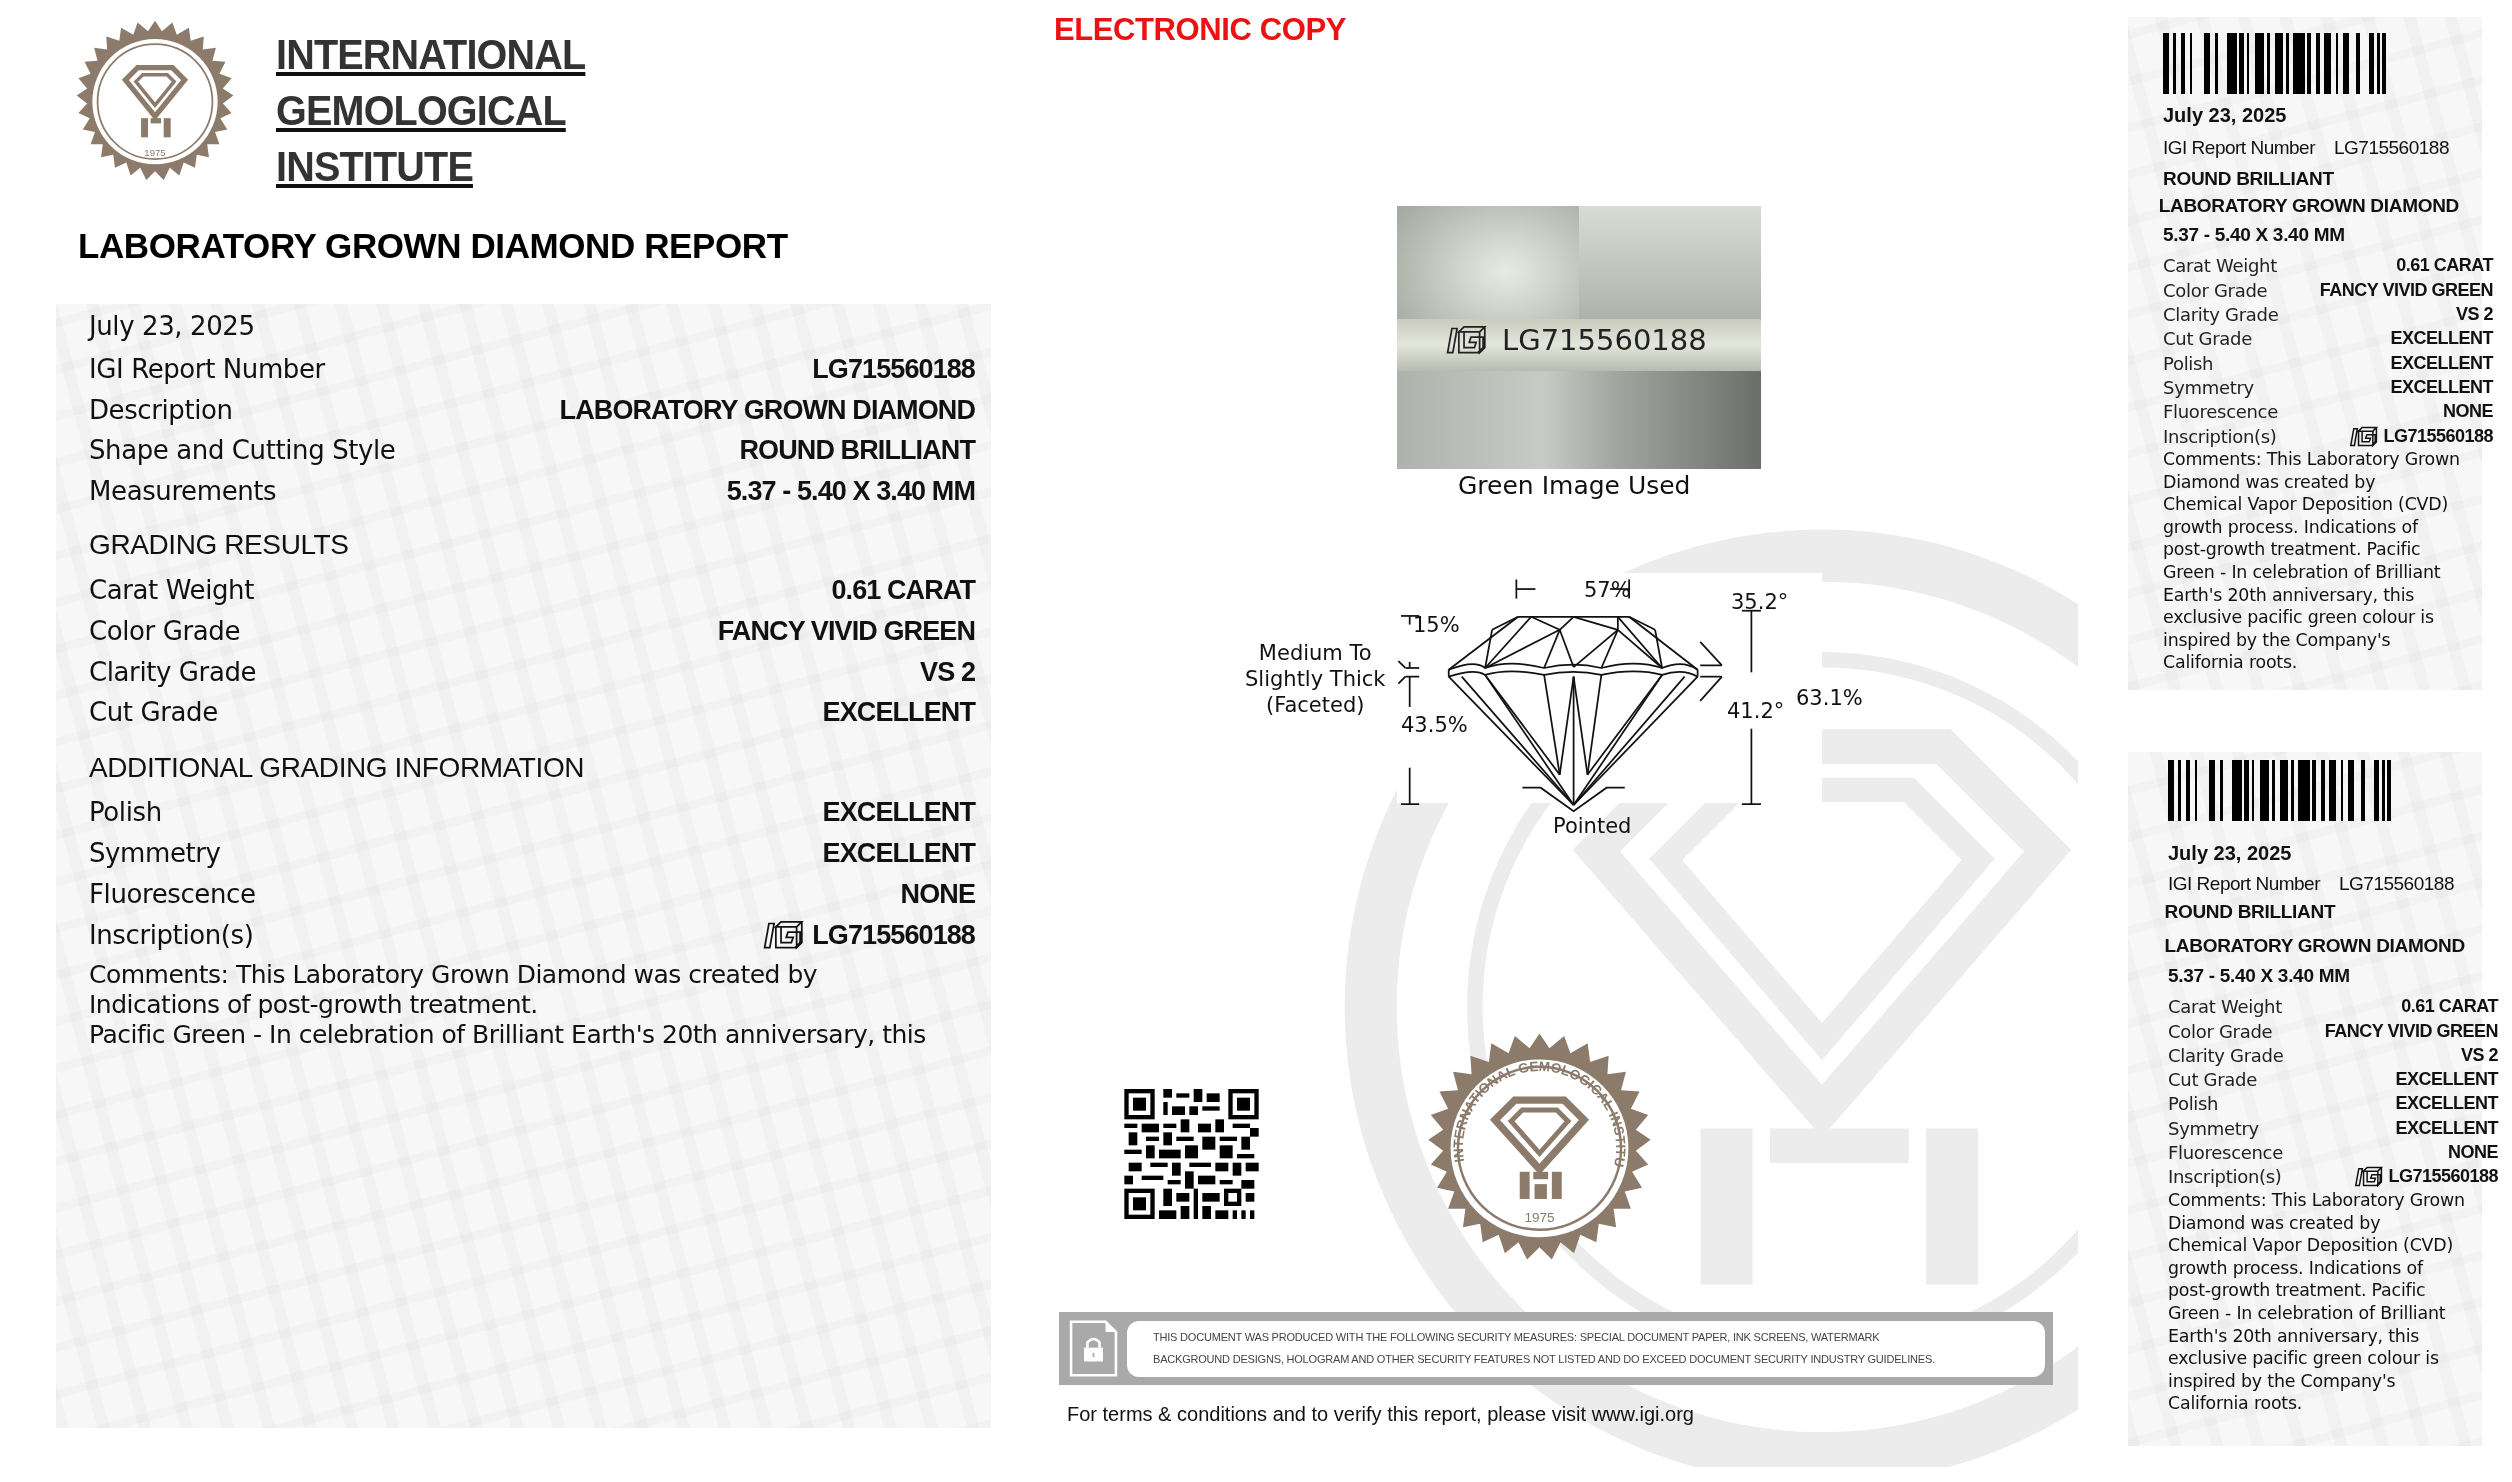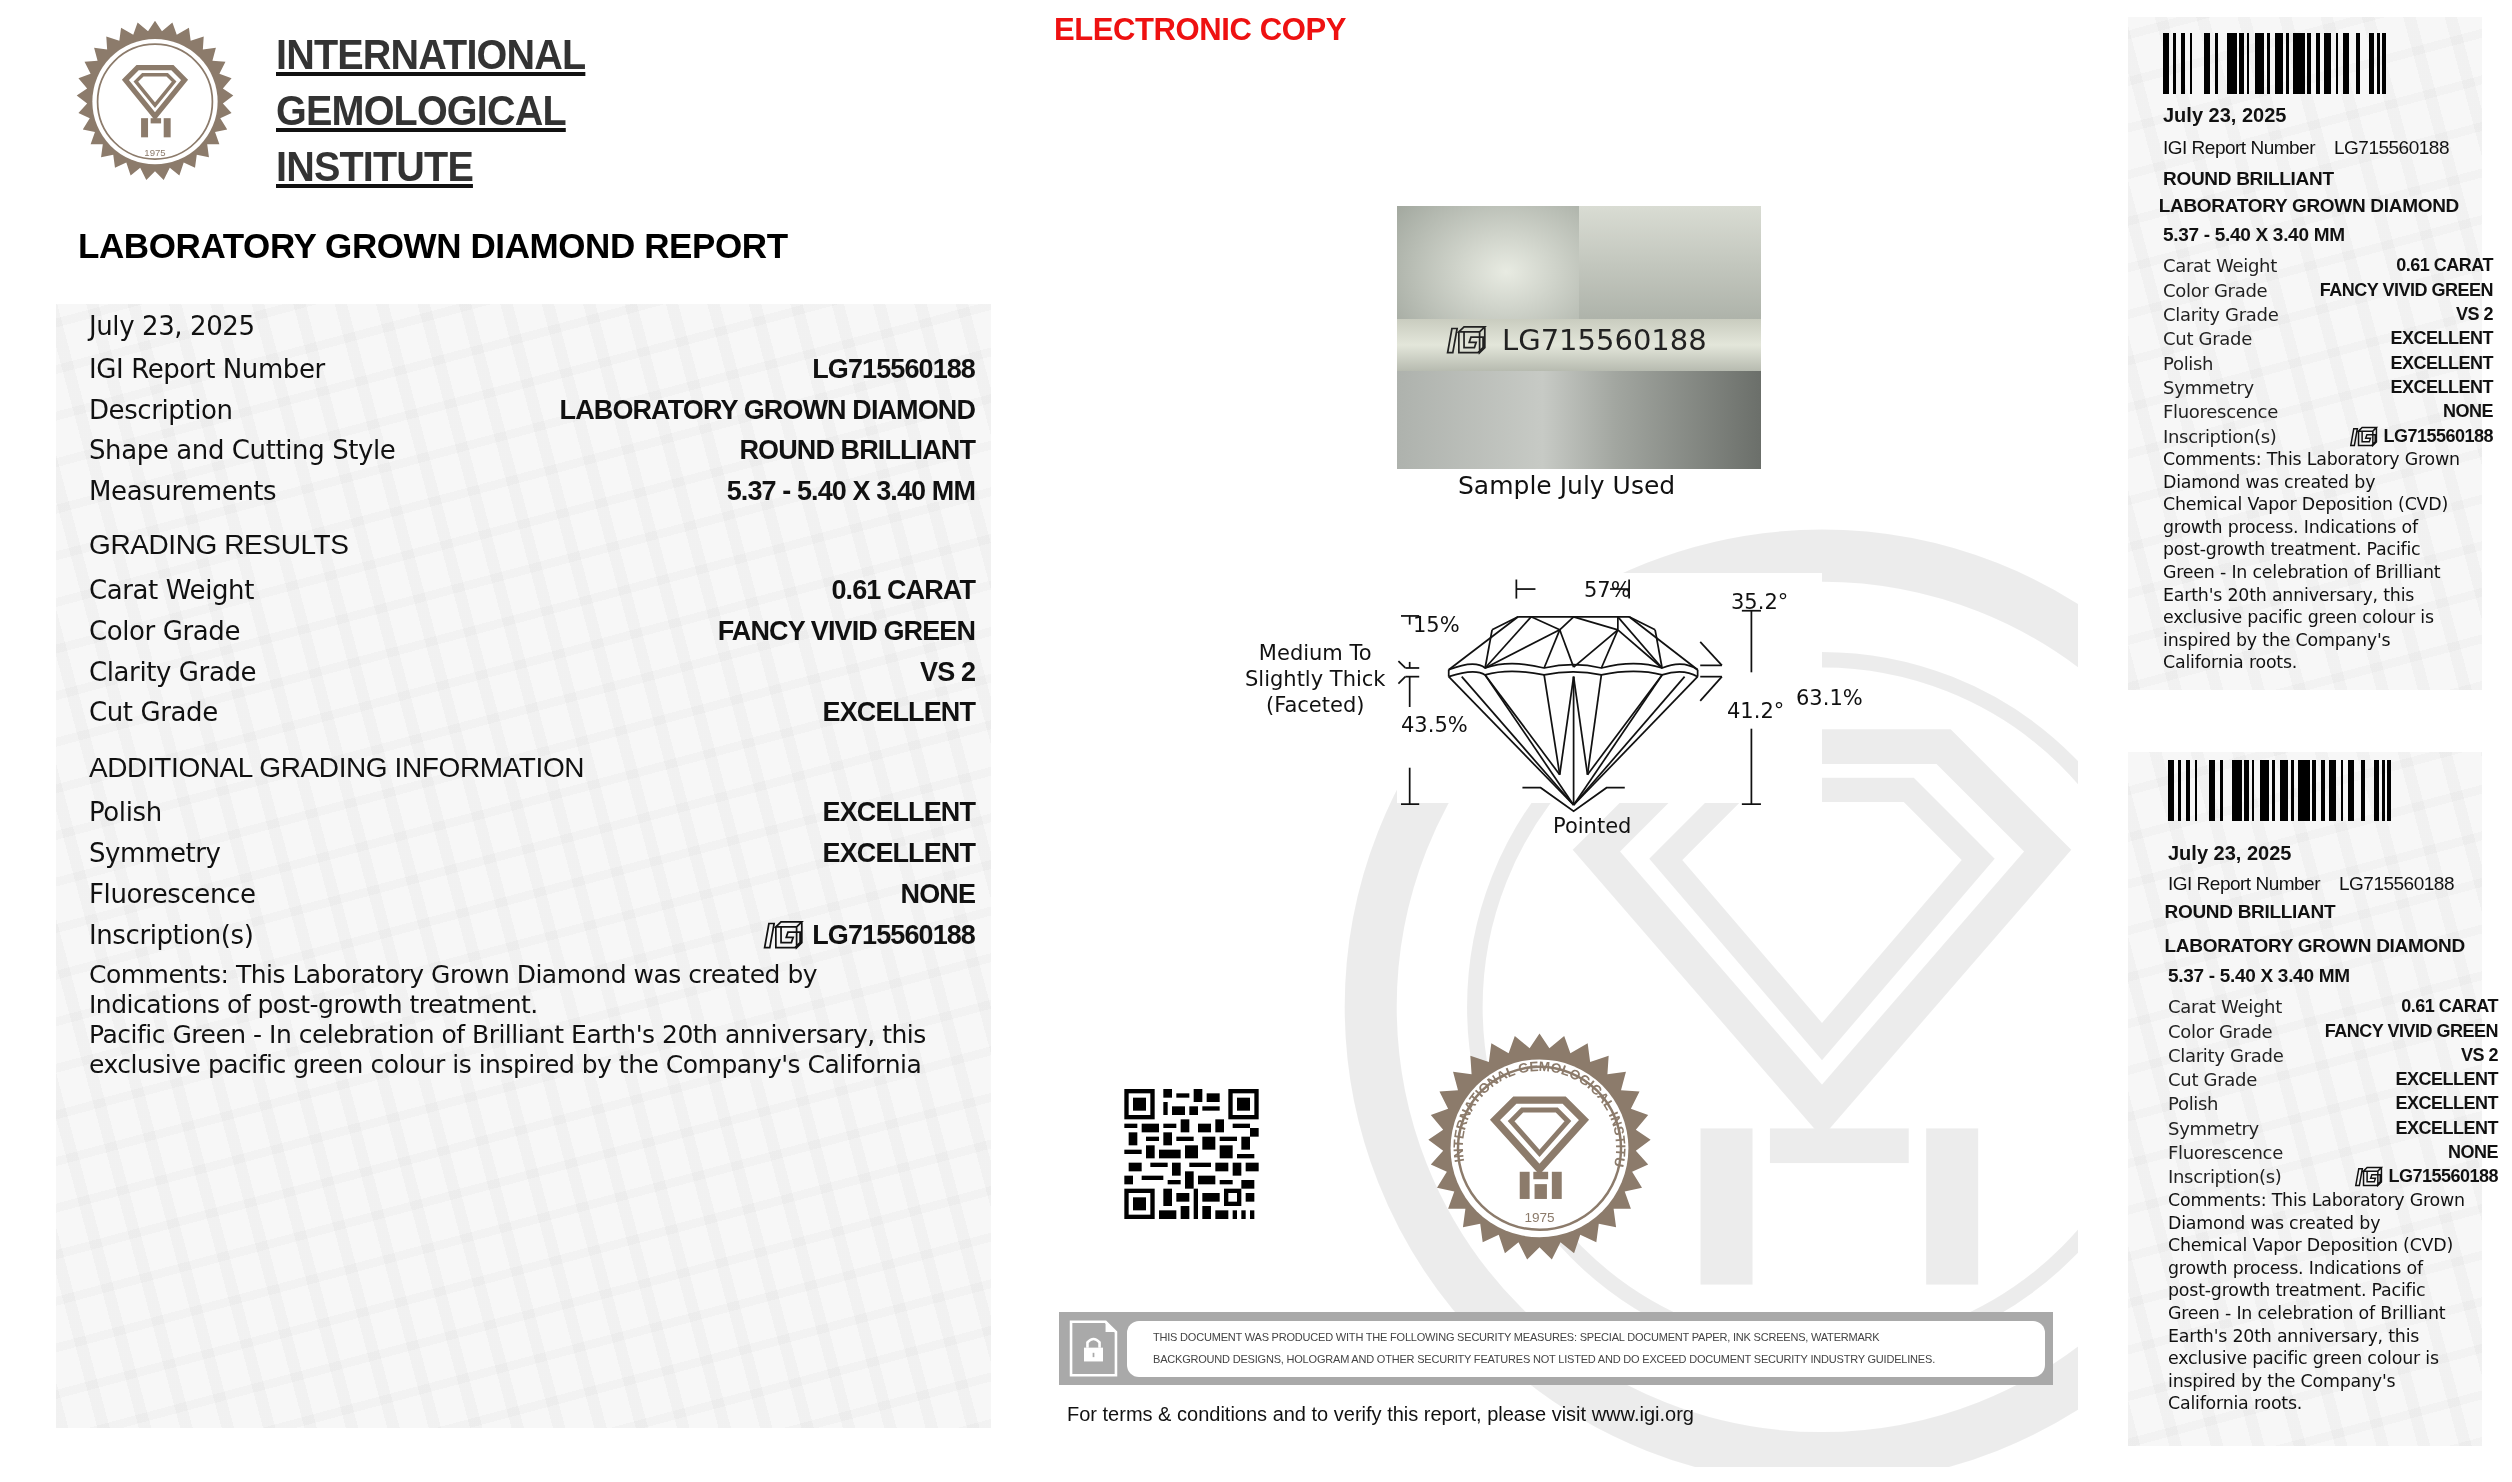--- a/index.html
+++ b/index.html
@@ -156,35 +156,34 @@
         <path d="M3 32 L8 4 L14 4 L9 32 Z M16 8 L22 2 L46 2 L40 8 Z M16 8 L16 32 L38 32 L44 26 L44 14 L30 14 L28 20 L36 20 L34 26 L22 26 L22 8 M46 2 L46 26 L40 32 L40 8" fill="none" stroke="#111" stroke-width="2"></path>
       </svg>
     <span>LG715560188</span>
   </span>
 </div>
 
 <div class="comments" style="top:960px;">
   <div>Comments: This Laboratory Grown Diamond was created by</div>
   <div>Indications of post-growth treatment.</div>
   <div>Pacific Green - In celebration of Brilliant Earth's 20th anniversary, this</div>
-  <div>exclusive pacific green colour is inspired by the Company's California</div>
 </div>
 
 <div class="abs sample-img" style="left:1397px;top:206px;width:364px;height:263px;">
   <div class="sample-upper-r"></div>
   <div class="sample-band"></div>
   <div class="sample-lower"></div>
   <div class="sample-text">
     <svg width="45" height="29.5" viewBox="0 0 52 34">
         <path d="M3 32 L8 4 L14 4 L9 32 Z M16 8 L22 2 L46 2 L40 8 Z M16 8 L16 32 L38 32 L44 26 L44 14 L30 14 L28 20 L36 20 L34 26 L22 26 L22 8 M46 2 L46 26 L40 32 L40 8" fill="none" stroke="#222" stroke-width="2"></path>
       </svg>
     <span>LG715560188</span>
   </div>
 </div>
-<div class="abs caption" style="left:1458px;top:471px;">Sample July Used</div>
+<div class="abs caption" style="left:1458px;top:471px;">Green Image Used</div>
 
 <div class="abs" style="left:1397px;top:573px;width:425px;height:230px;background:#fff;"></div>
 <svg class="abs" style="left:1388px;top:555px;" width="451" height="278" viewBox="0 0 520 320">
   <g fill="none" stroke="#111" stroke-width="2">
 
     <line x1="148" y1="28" x2="148" y2="50"></line>
       <line x1="148" y1="39" x2="170" y2="39"></line>
     <line x1="278" y1="28" x2="278" y2="50"></line>
       <line x1="256" y1="39" x2="278" y2="39"></line>
 

